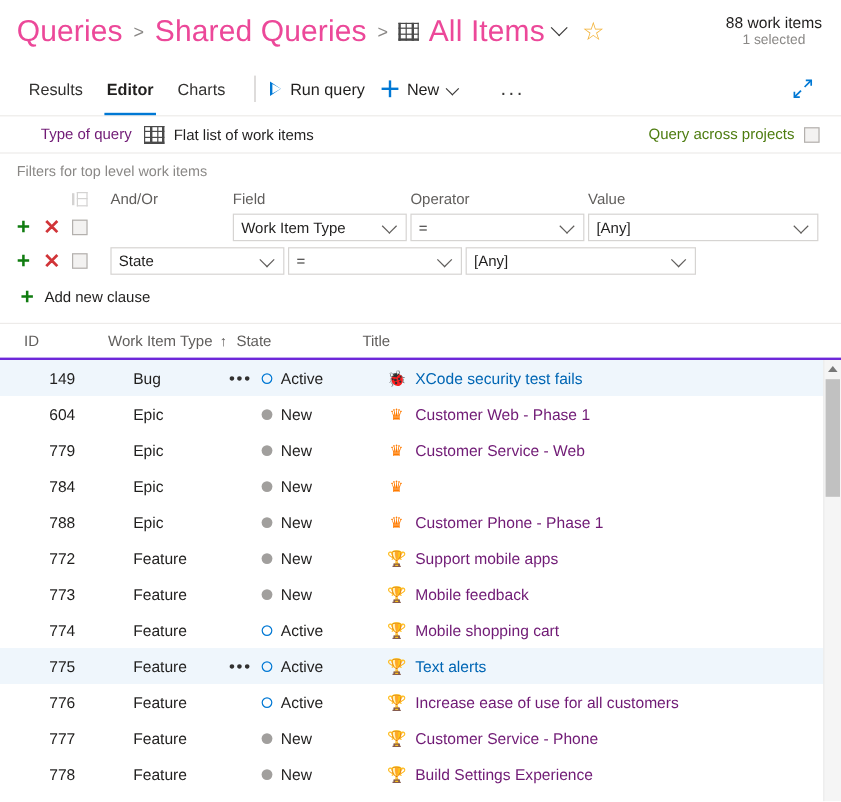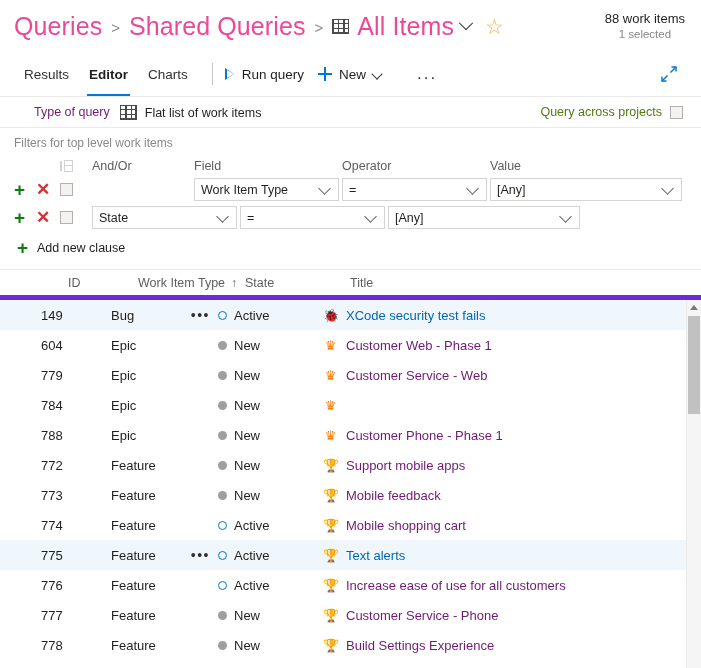--- a/index.html
+++ b/index.html
@@ -302,23 +302,22 @@
     margin-top: 12px;
     position: relative;
     overflow: hidden;
   }
   .grid-head {
     display: flex;
     align-items: center;
     height: 30px;
     font-size: 12.5px;
     color: #605e5c;
-    border-bottom: 5px solid #6d28d9;
-    box-sizing: border-box;
-    padding-left: 48px;
+    border-bottom: 2px solid #6d28d9;
+    box-sizing: border-box;
   }
   .row {
     display: flex;
     align-items: center;
     height: 30px;
     font-size: 13px;
     color: #201f1e;
     box-sizing: border-box;
     padding-left: 21px;
   }

